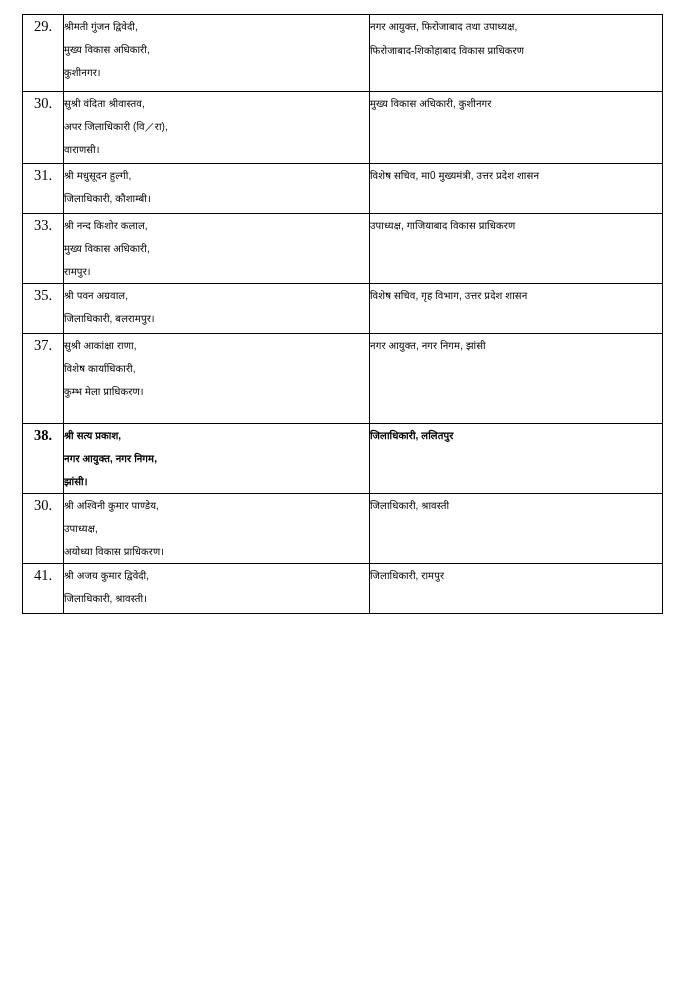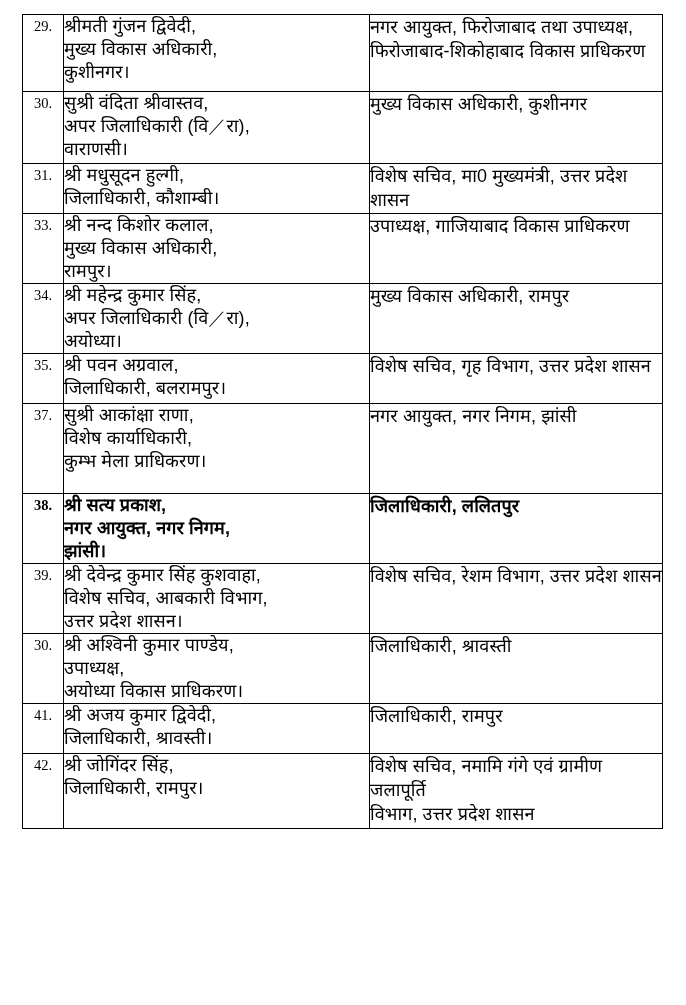--- a/index.html
+++ b/index.html
@@ -48,21 +48,21 @@
   .from-cell {
     padding: 6px 6px 7px 10px;
   }
   .to-cell {
     text-align: left;
     vertical-align: middle;
     padding: 6px 8px 7px 8px;
   }
   .line {
     font-family: "Liberation Sans", "DejaVu Sans", sans-serif;
-    font-size: 18px;
+    font-size: 10px;
     line-height: 23px;
     white-space: pre-wrap;
     letter-spacing: 0.1px;
   }
   .to-cell .line {
     line-height: 24px;
   }
 </style>
 </head>
 <body>
@@ -112,31 +112,20 @@
           <td class="sno">33.</td>
           <td class="from-cell">
             <div class="line">श्री नन्द किशोर कलाल,</div>
             <div class="line">मुख्य विकास अधिकारी,</div>
             <div class="line">रामपुर।</div>
           </td>
           <td class="to-cell">
             <div class="line">उपाध्यक्ष, गाजियाबाद विकास प्राधिकरण</div>
           </td>
         </tr>
-        <tr style="height: 70px;">
-          <td class="sno">34.</td>
-          <td class="from-cell">
-            <div class="line">श्री महेन्द्र कुमार सिंह,</div>
-            <div class="line">अपर जिलाधिकारी (वि／रा),</div>
-            <div class="line">अयोध्या।</div>
-          </td>
-          <td class="to-cell">
-            <div class="line">मुख्य विकास अधिकारी, रामपुर</div>
-          </td>
-        </tr>
         <tr style="height: 50px;">
           <td class="sno">35.</td>
           <td class="from-cell">
             <div class="line">श्री पवन अग्रवाल,</div>
             <div class="line">जिलाधिकारी, बलरामपुर।</div>
           </td>
           <td class="to-cell">
             <div class="line">विशेष सचिव, गृह विभाग, उत्तर प्रदेश शासन</div>
           </td>
         </tr>
@@ -156,57 +145,35 @@
           <td class="from-cell">
             <div class="line">श्री सत्य प्रकाश,</div>
             <div class="line">नगर आयुक्त, नगर निगम,</div>
             <div class="line">झांसी।</div>
           </td>
           <td class="to-cell">
             <div class="line">जिलाधिकारी, ललितपुर</div>
           </td>
         </tr>
         <tr style="height: 70px;">
-          <td class="sno">39.</td>
-          <td class="from-cell">
-            <div class="line">श्री देवेन्द्र कुमार सिंह कुशवाहा,</div>
-            <div class="line">विशेष सचिव, आबकारी विभाग,</div>
-            <div class="line">उत्तर प्रदेश शासन।</div>
-          </td>
-          <td class="to-cell">
-            <div class="line">विशेष सचिव, रेशम विभाग, उत्तर प्रदेश शासन</div>
-          </td>
-        </tr>
-        <tr style="height: 70px;">
           <td class="sno">30.</td>
           <td class="from-cell">
             <div class="line">श्री अश्विनी कुमार पाण्डेय,</div>
             <div class="line">उपाध्यक्ष,</div>
             <div class="line">अयोध्या विकास प्राधिकरण।</div>
           </td>
           <td class="to-cell">
             <div class="line">जिलाधिकारी, श्रावस्ती</div>
           </td>
         </tr>
         <tr style="height: 50px;">
           <td class="sno">41.</td>
           <td class="from-cell">
             <div class="line">श्री अजय कुमार द्विवेदी,</div>
             <div class="line">जिलाधिकारी, श्रावस्ती।</div>
           </td>
           <td class="to-cell">
             <div class="line">जिलाधिकारी, रामपुर</div>
           </td>
         </tr>
-        <tr style="height: 75px;">
-          <td class="sno">42.</td>
-          <td class="from-cell">
-            <div class="line">श्री जोगिंदर सिंह,</div>
-            <div class="line">जिलाधिकारी, रामपुर।</div>
-          </td>
-          <td class="to-cell">
-            <div class="line">विशेष सचिव, नमामि गंगे एवं ग्रामीण जलापूर्ति</div>
-            <div class="line">विभाग, उत्तर प्रदेश शासन</div>
-          </td>
-        </tr>
       </tbody>
   </table>
 </div>
 
 </body></html>

